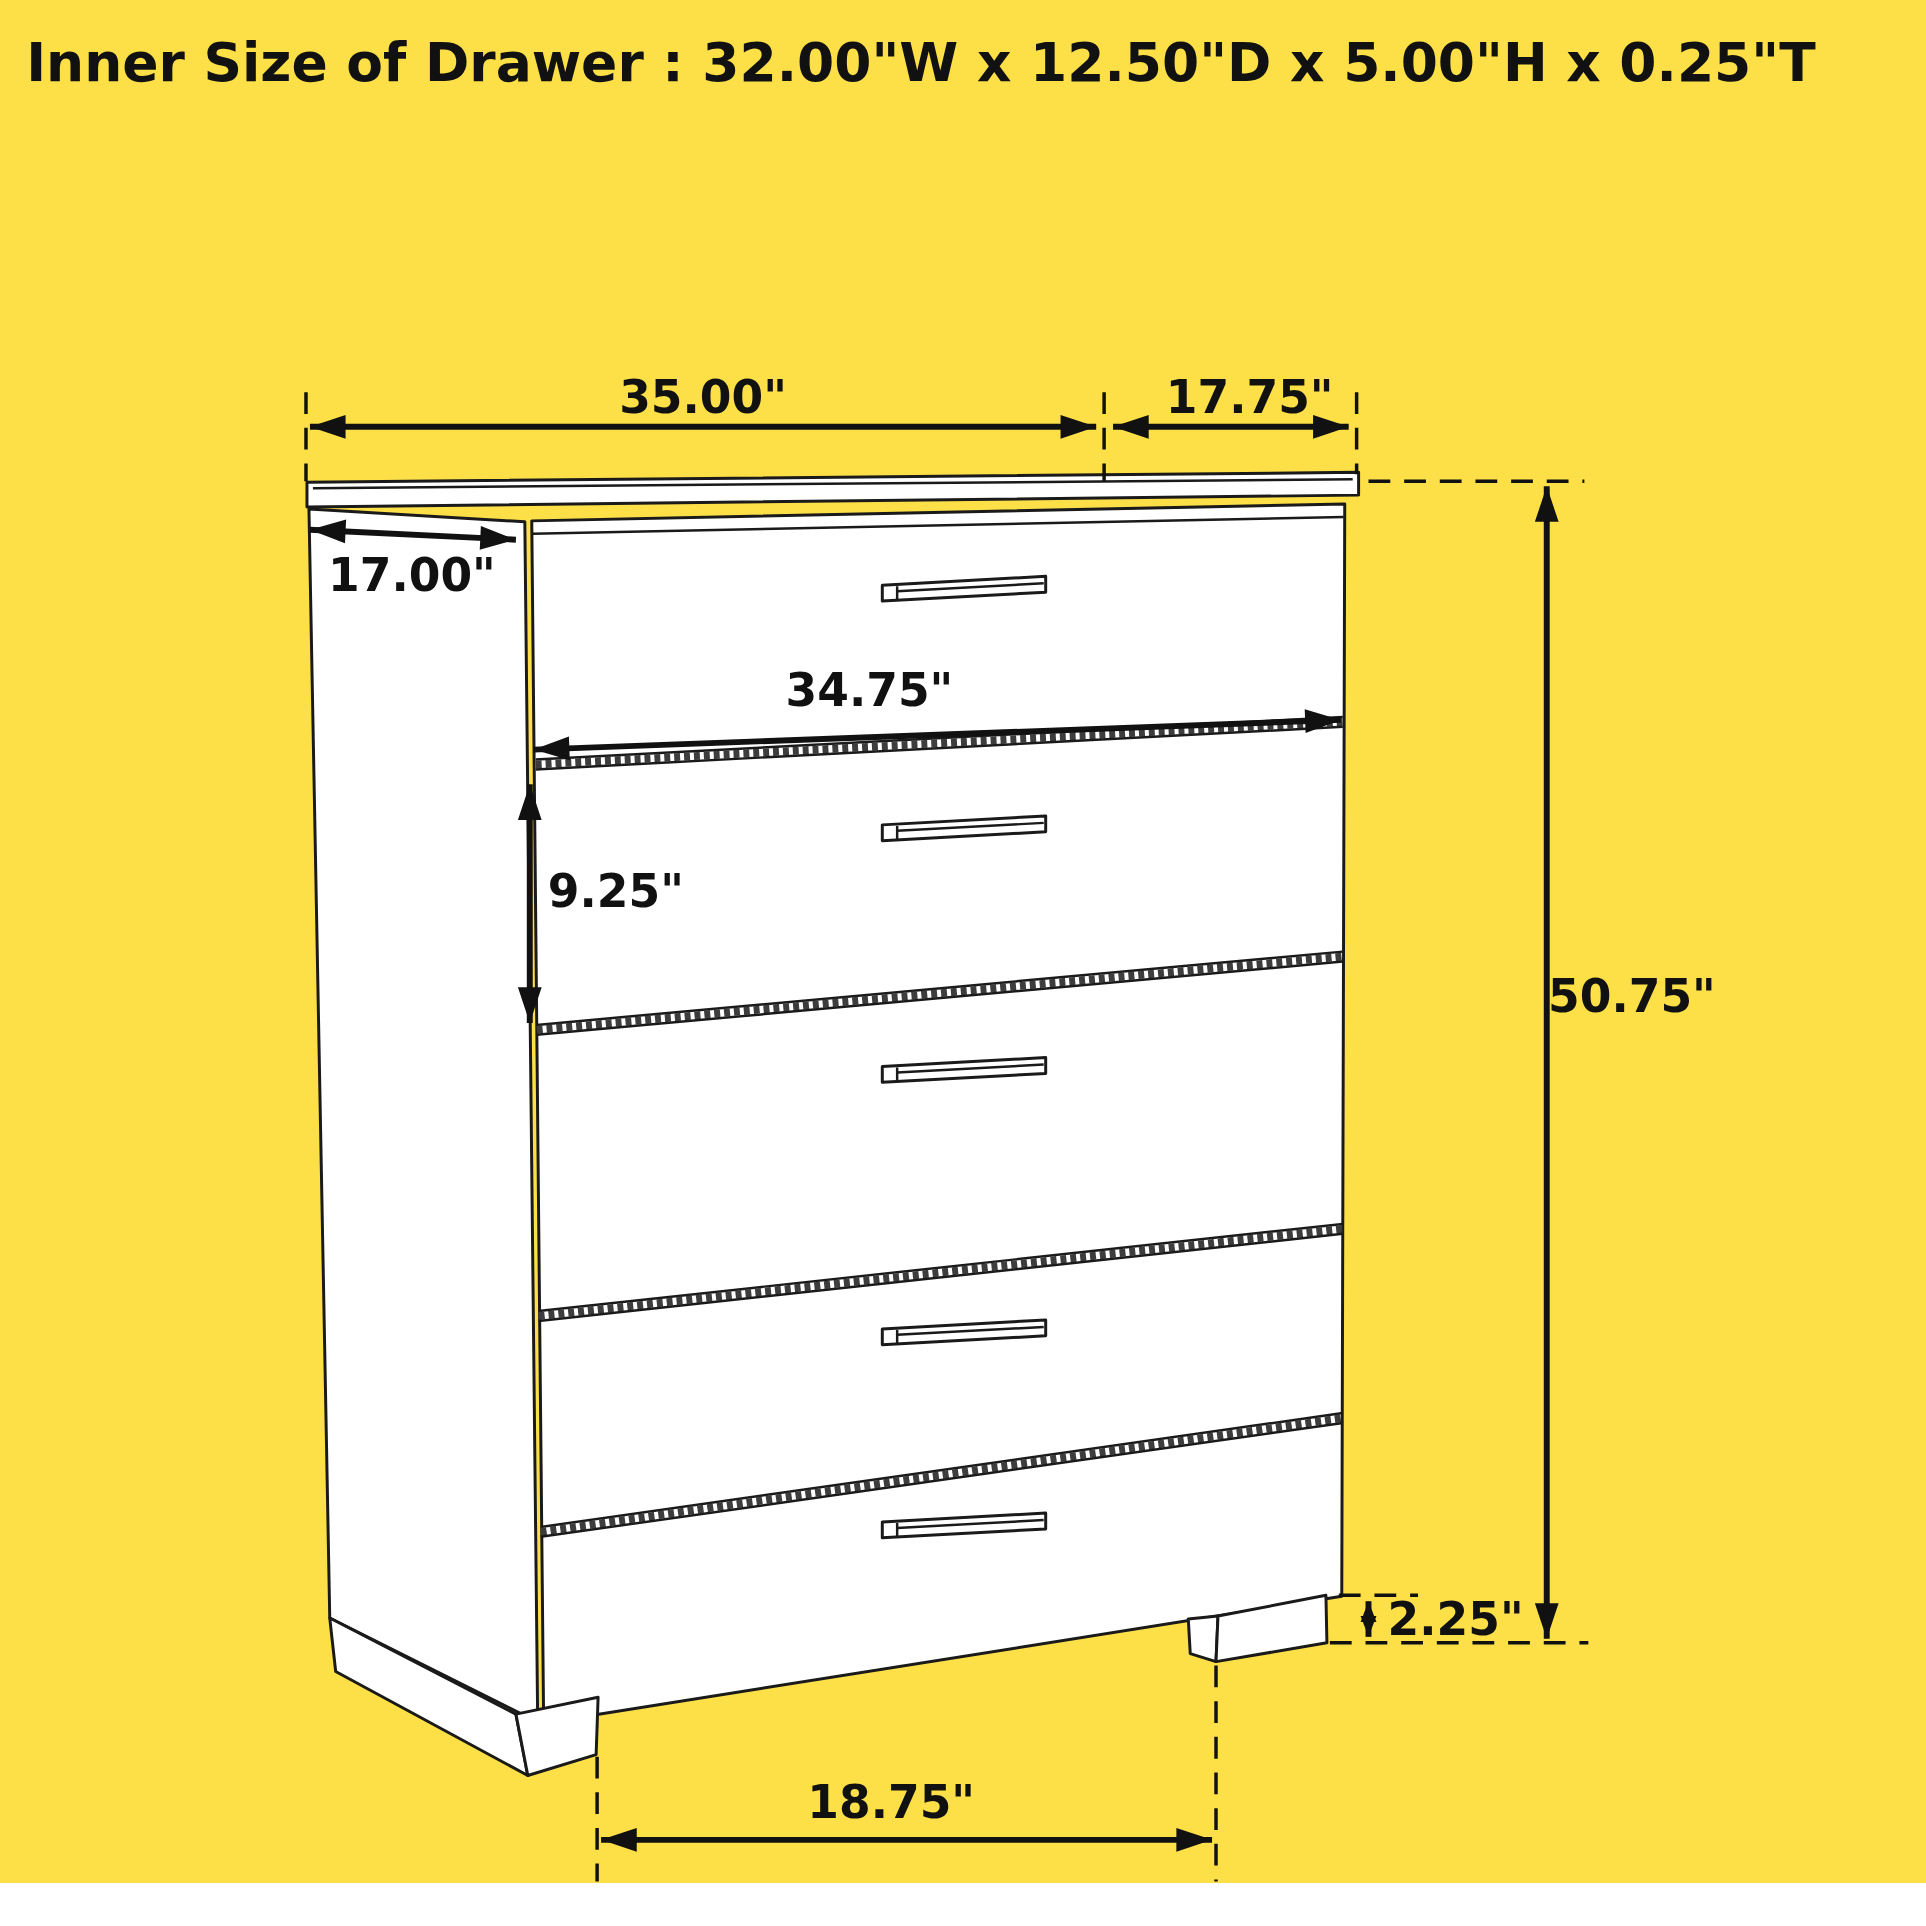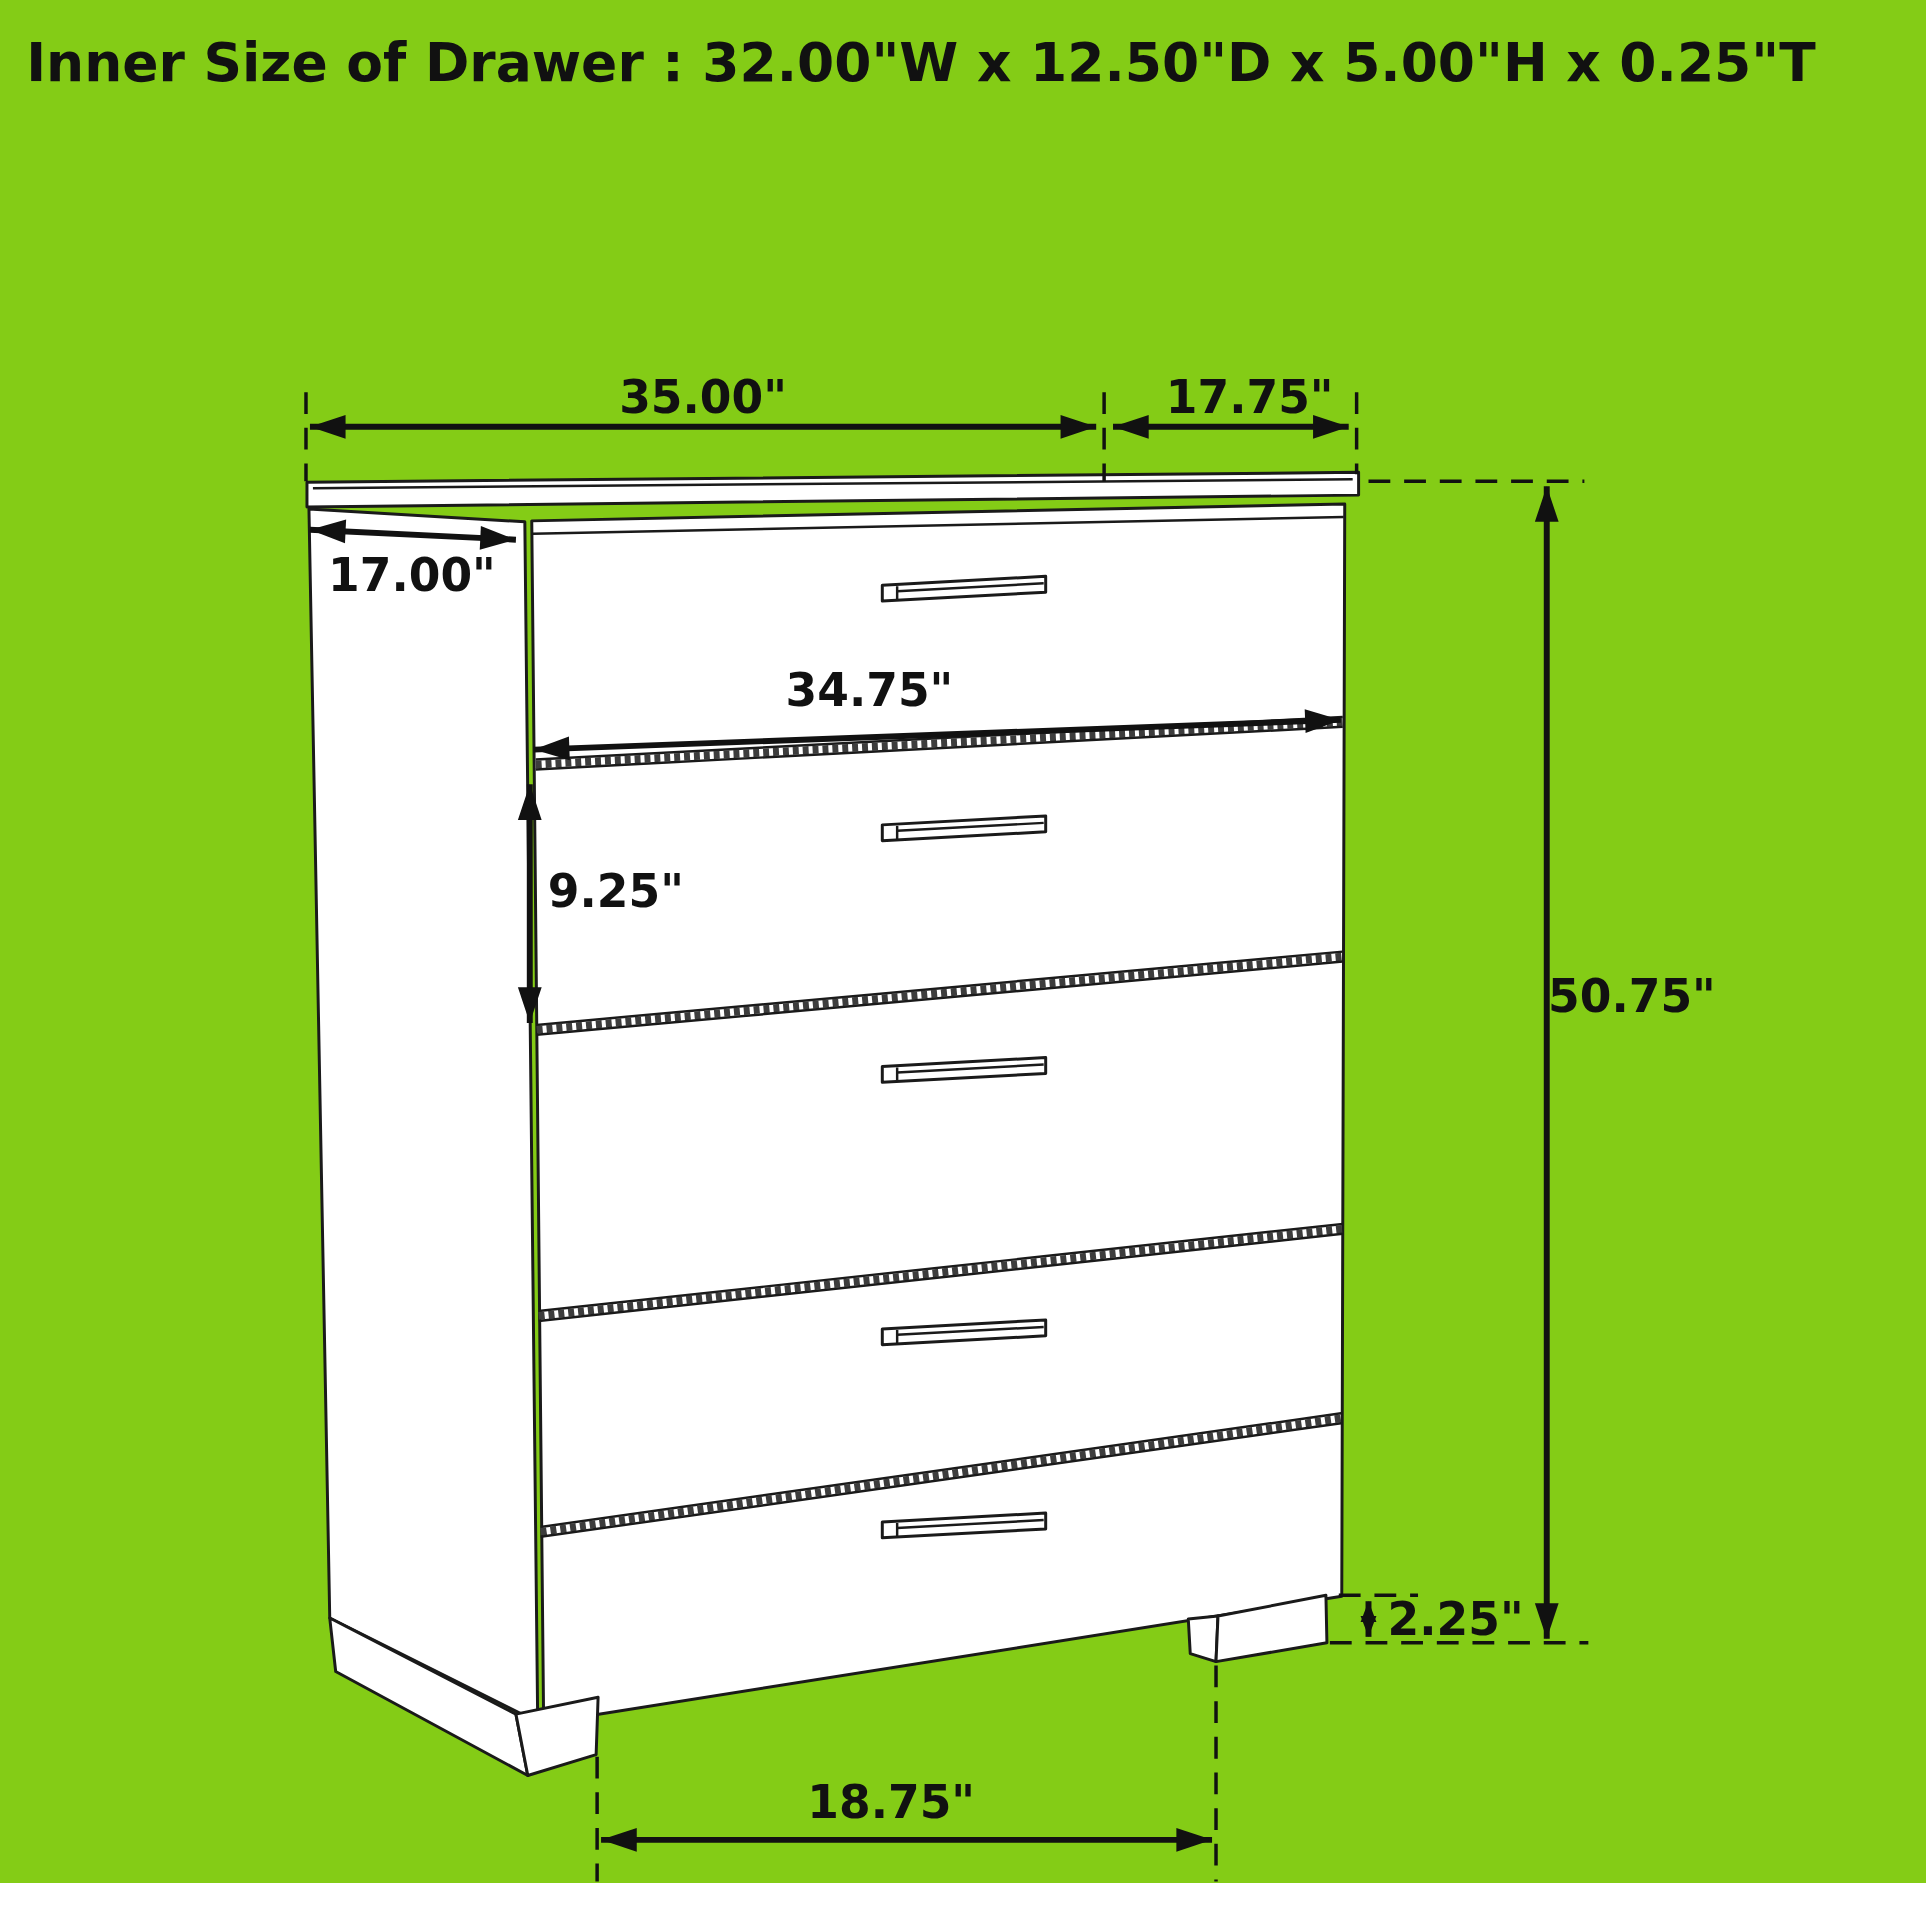--- a/index.html
+++ b/index.html
@@ -1,16 +1,16 @@
 <!DOCTYPE html>
 <html><head>
 <meta charset="utf-8">
 <style>
   html,body{margin:0;padding:0;background:#ffffff;}
-  .page{width:1927px;height:1883px;background:#84cc16;position:relative;font-family:"DejaVu Sans","Liberation Sans",sans-serif;}
+  .page{width:1927px;height:1883px;background:#fde047;position:relative;font-family:"DejaVu Sans","Liberation Sans",sans-serif;}
   svg{display:block}
   .dim-text{font-family:"DejaVu Sans","Liberation Sans",sans-serif;font-weight:bold;font-size:46px;fill:#111;}
   .title-text{font-family:"DejaVu Sans","Liberation Sans",sans-serif;font-weight:bold;font-size:54px;fill:#111;}
   .outline{fill:#ffffff;stroke:#1a1a1a;stroke-width:3;stroke-linejoin:round;}
   .thin{stroke:#1a1a1a;stroke-width:2.5;fill:none;}
   .dimline{stroke:#111;stroke-width:6;fill:none;}
   .dashline{stroke:#111;stroke-width:3.5;fill:none;stroke-dasharray:22 14;}
   .hatch{stroke:#3d3d3d;stroke-width:8;fill:none;stroke-dasharray:6 4;}
   .divline{stroke:#1a1a1a;stroke-width:2.5;fill:none;}
 </style>

